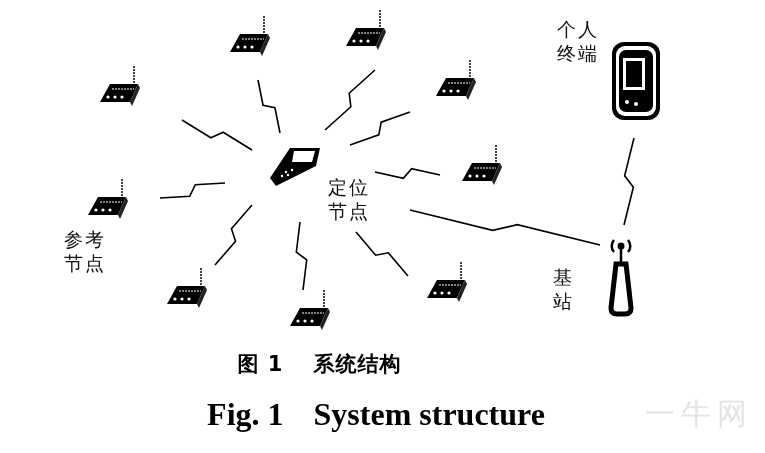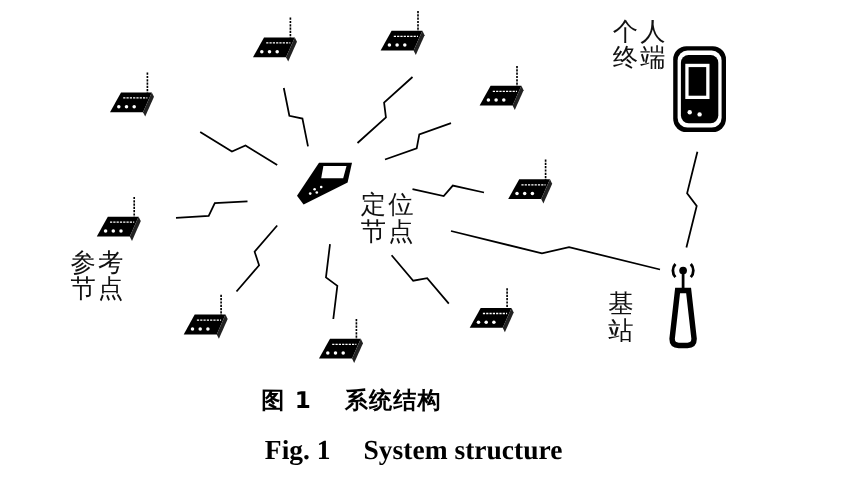--- a/index.html
+++ b/index.html
@@ -1,24 +1,24 @@
 <!DOCTYPE html>
 <html><head>
 <meta charset="utf-8">
 <style>
   html, body { margin: 0; padding: 0; background: #ffffff; }
   body { width: 765px; height: 453px; position: relative; overflow: hidden;
          font-family: "DejaVu Serif", serif; color: #000; }
   #diagram { position: absolute; left: 0; top: 0; width: 765px; height: 340px; }
-  .label { position: absolute; font-family: Liberation Mono, monospace; font-size: 23px;
+  .label { position: absolute; font-family: Liberation Serif, serif; font-size: 19px;
            line-height: 24px; letter-spacing: 2px; color: #111; }
   .caption-cn { position: absolute; left: 0; width: 639px; top: 350px; text-align: center;
                 font-family: "DejaVu Sans", sans-serif; font-weight: bold; font-size: 21px; letter-spacing: 1px; }
   .caption-en { position: absolute; left: 0; width: 752px; top: 396px; text-align: center;
-                font-family: "Liberation Serif", serif; font-weight: bold; font-size: 25px; }
+                font-family: "Liberation Serif", serif; font-weight: bold; font-size: 32px; }
   .caption-cn .num, .caption-en .num { margin-right: 30px; }
   .watermark { position: absolute; right: 12px; top: 398px; text-align: center; color: #e4e4e4; }
   .watermark .wm-main { font-family: "DejaVu Sans", sans-serif; font-size: 30px; letter-spacing: 6px; line-height: 32px; }
   .watermark .wm-sub { font-family: "DejaVu Sans", sans-serif; font-size: 14px; letter-spacing: 3px; }
 </style>
 </head>
 <body>
 
 <svg id="diagram" viewBox="0 0 765 340" xmlns="http://www.w3.org/2000/svg">
   <defs>
@@ -103,13 +103,14 @@
 </div>
 
 <div class="caption-cn">
   <span class="num">图 1</span><span>系统结构</span>
 </div>
 <div class="caption-en">
   <span class="num">Fig. 1</span><span>System structure</span>
 </div>
 
 <div class="watermark">
+  <div class="wm-main">一牛网</div>
 </div>
 
 </body></html>

